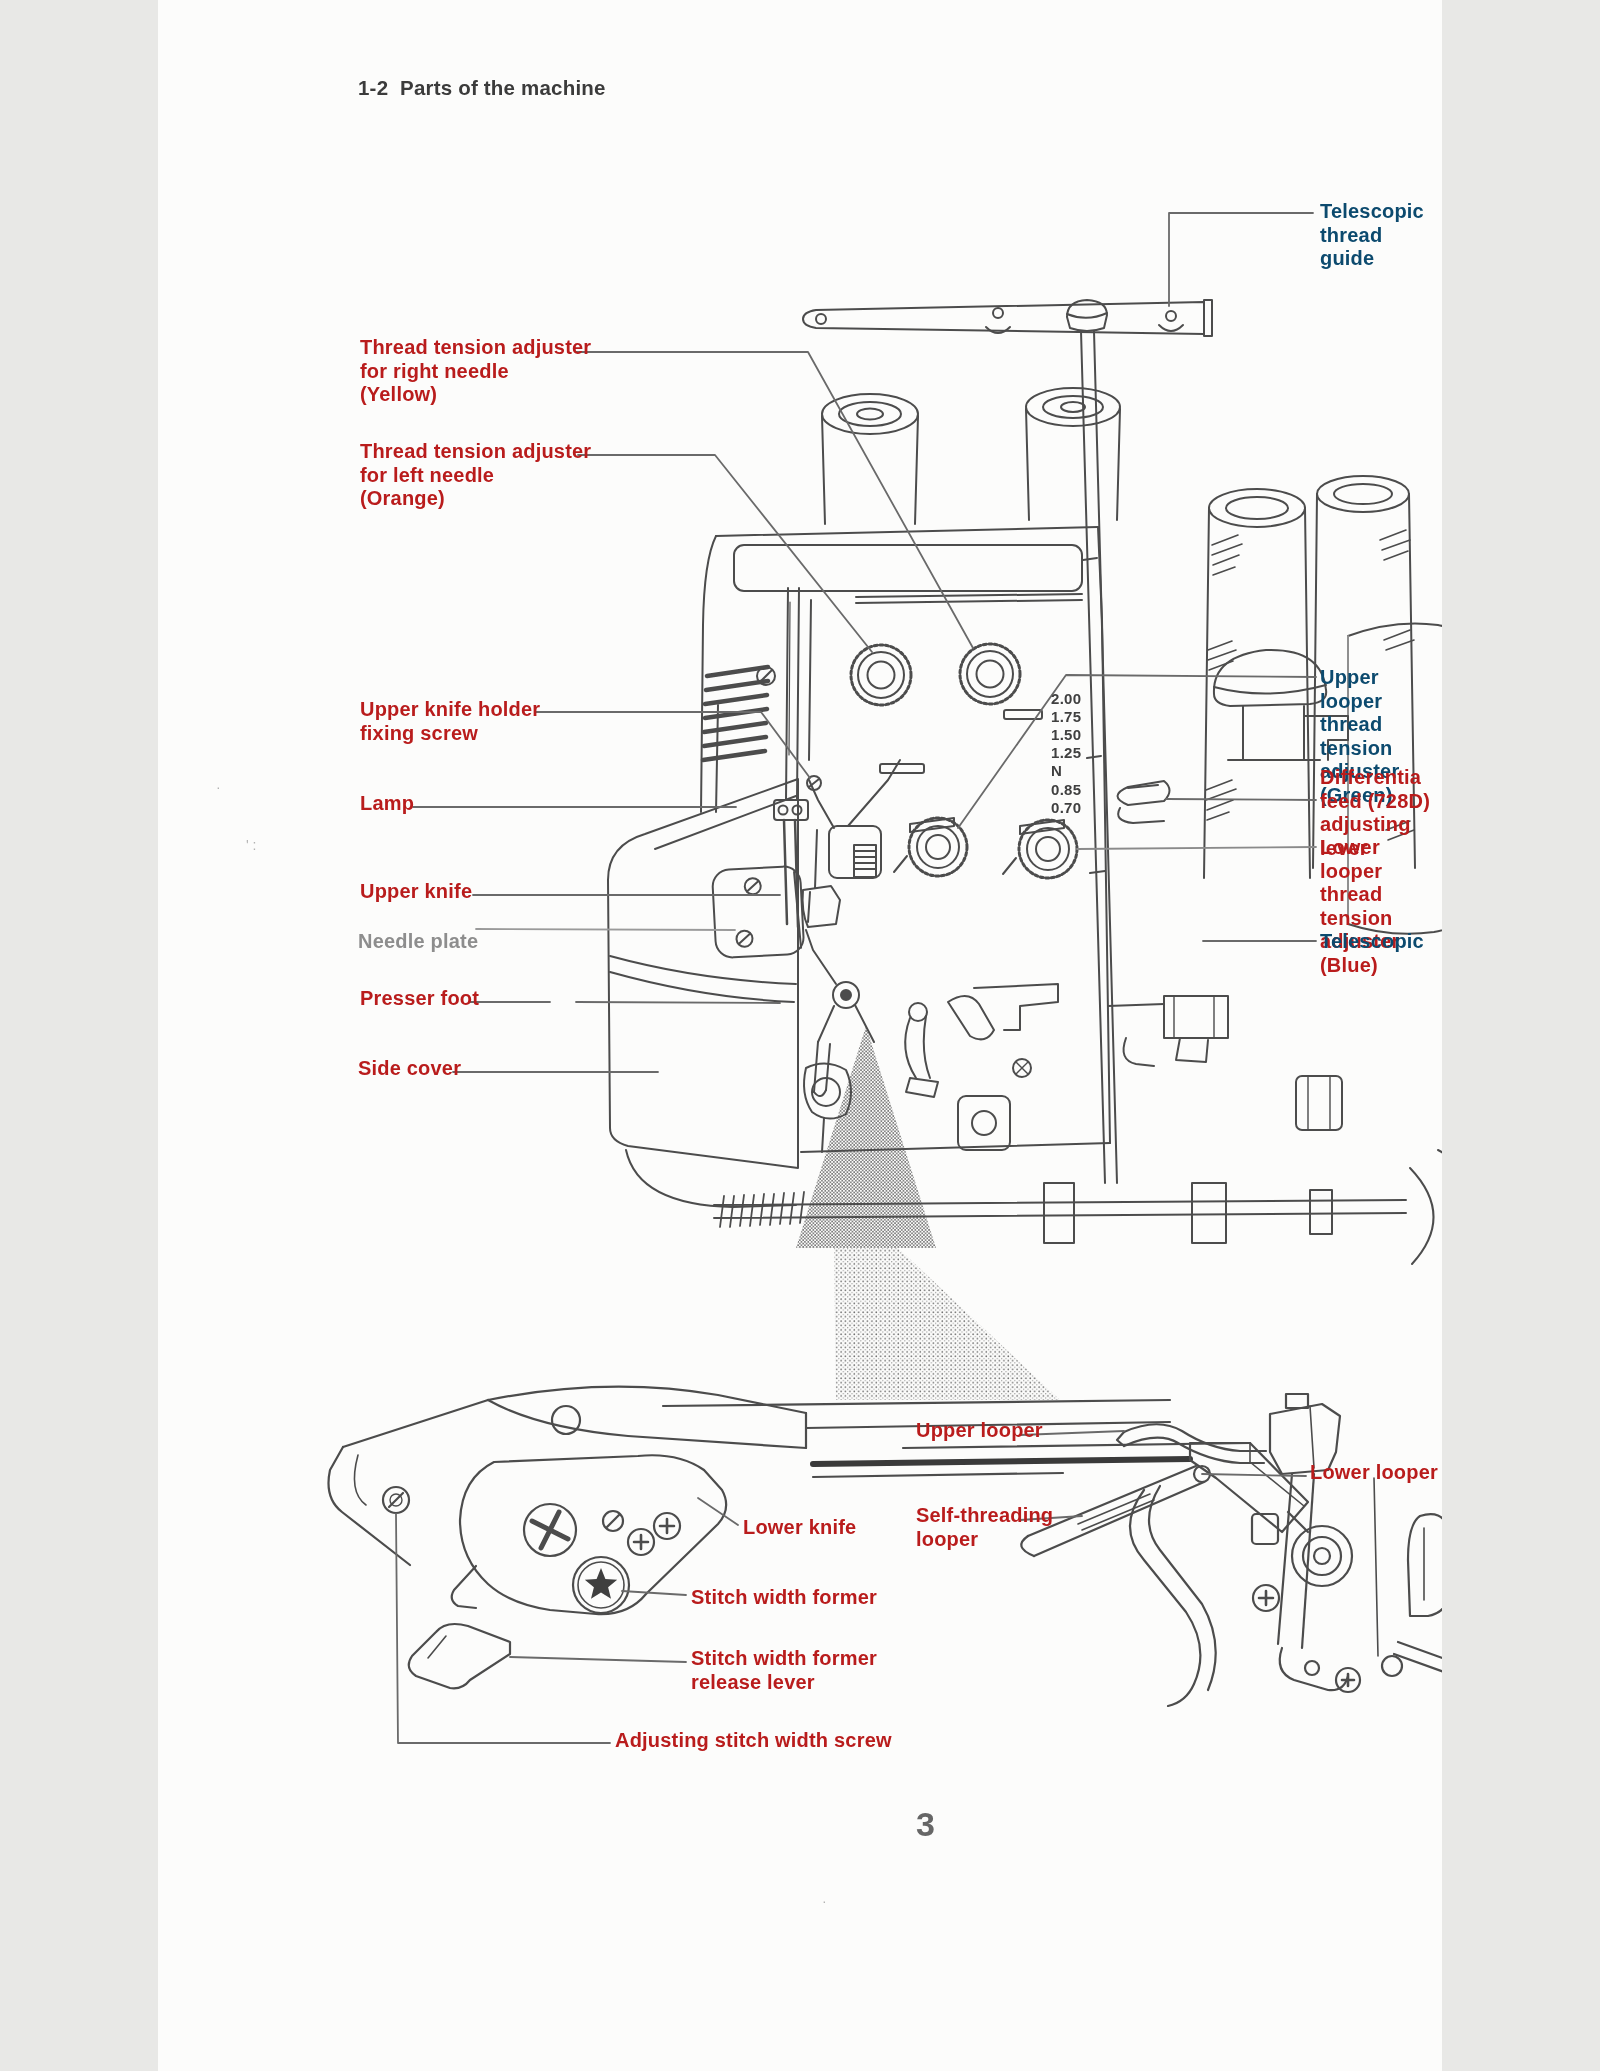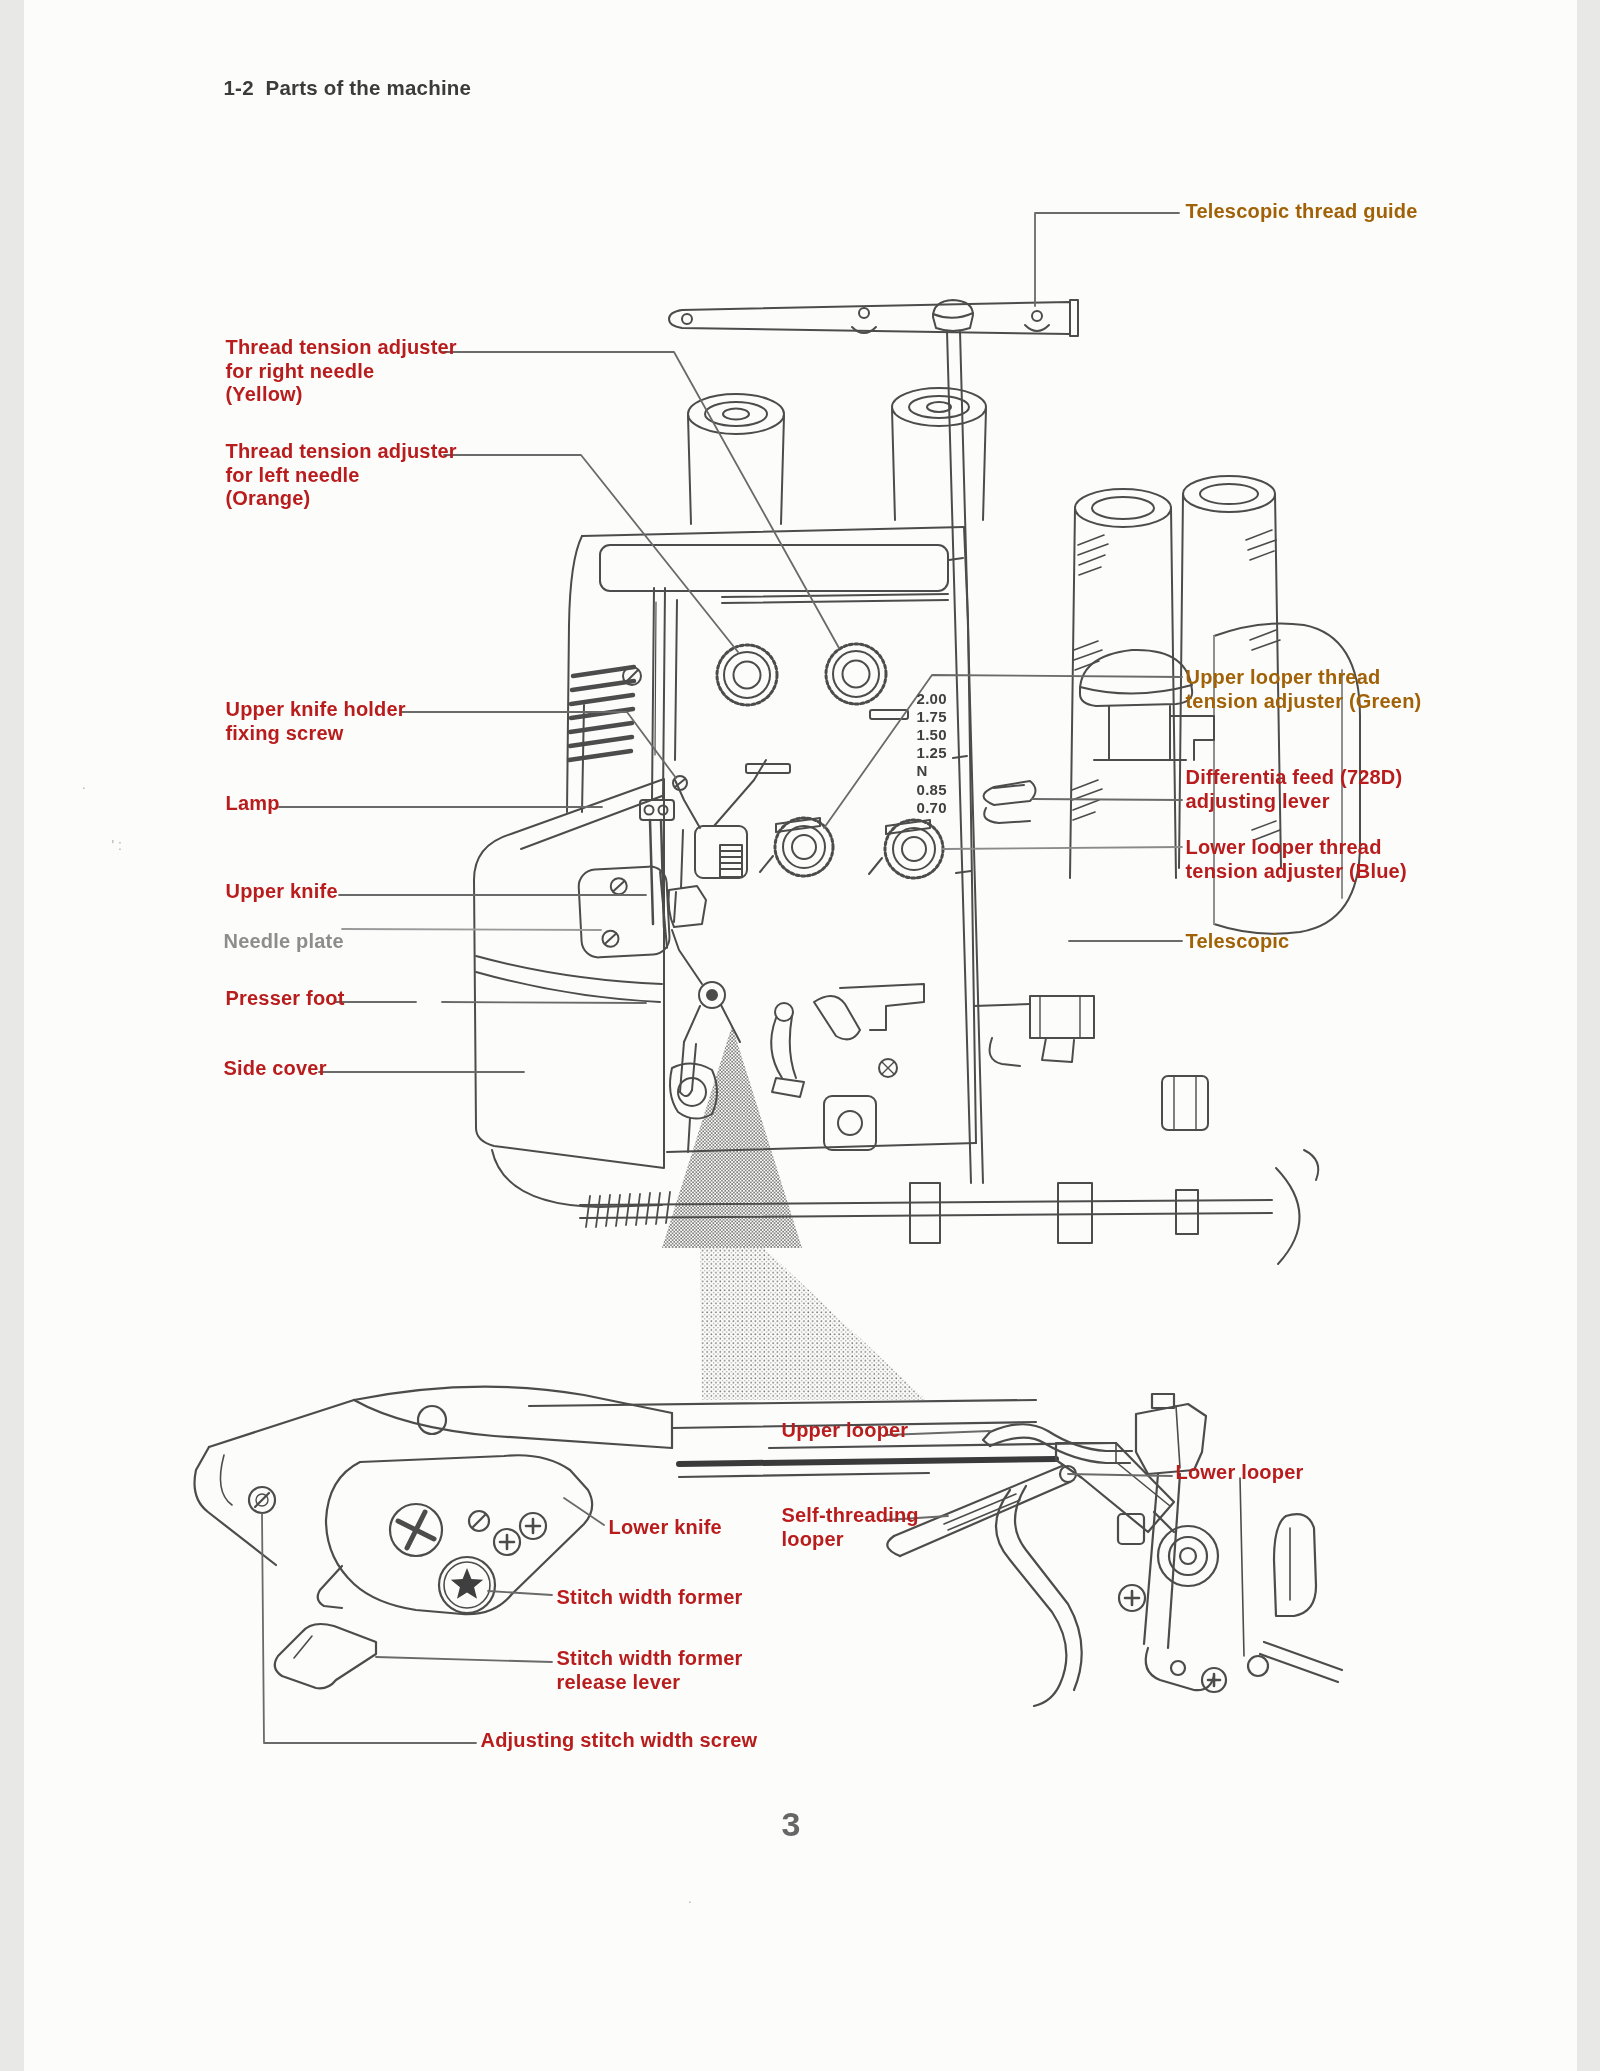--- a/index.html
+++ b/index.html
@@ -1,34 +1,33 @@
 <!DOCTYPE html>
 <html><head>
 <meta charset="utf-8">
 <style>
   html,body{margin:0;padding:0;background:#e8e8e6;}
   .page{
-    position:relative;width:1508px;height:2071px;margin:0 auto;
+    position:relative;width:1284px;height:2071px;margin:0 auto;
     background:#fcfcfb;overflow:hidden;
     font-family:"Liberation Sans",sans-serif;
-    padding-left:45px;
   }
   svg.art{position:absolute;left:0;top:0;}
   .title{
     position:absolute;left:200px;top:76px;
     font:700 20.5px/24px "Liberation Sans",sans-serif;
     color:#3b3b3b;letter-spacing:.2px;white-space:pre;
   }
   .lbl{
     position:absolute;
     font:700 20px/23.5px "Liberation Sans",sans-serif;
     color:#b91c1c;letter-spacing:.2px;white-space:pre-line;
   }
   .lbl.light{color:#8d8d8d;}
-  .lbl.mid{color:#a16207;}
+  .lbl.mid{color:#0c4a6e;}
   .scale-num{
     position:absolute;width:48px;
     font:700 15px/18px "Liberation Sans",sans-serif;
     color:#404040;letter-spacing:.3px;
   }
   .pagenum{
     position:absolute;left:758px;top:1806px;
     font:700 34px/36px "Liberation Sans",sans-serif;
     color:#666;letter-spacing:1px;
   }

